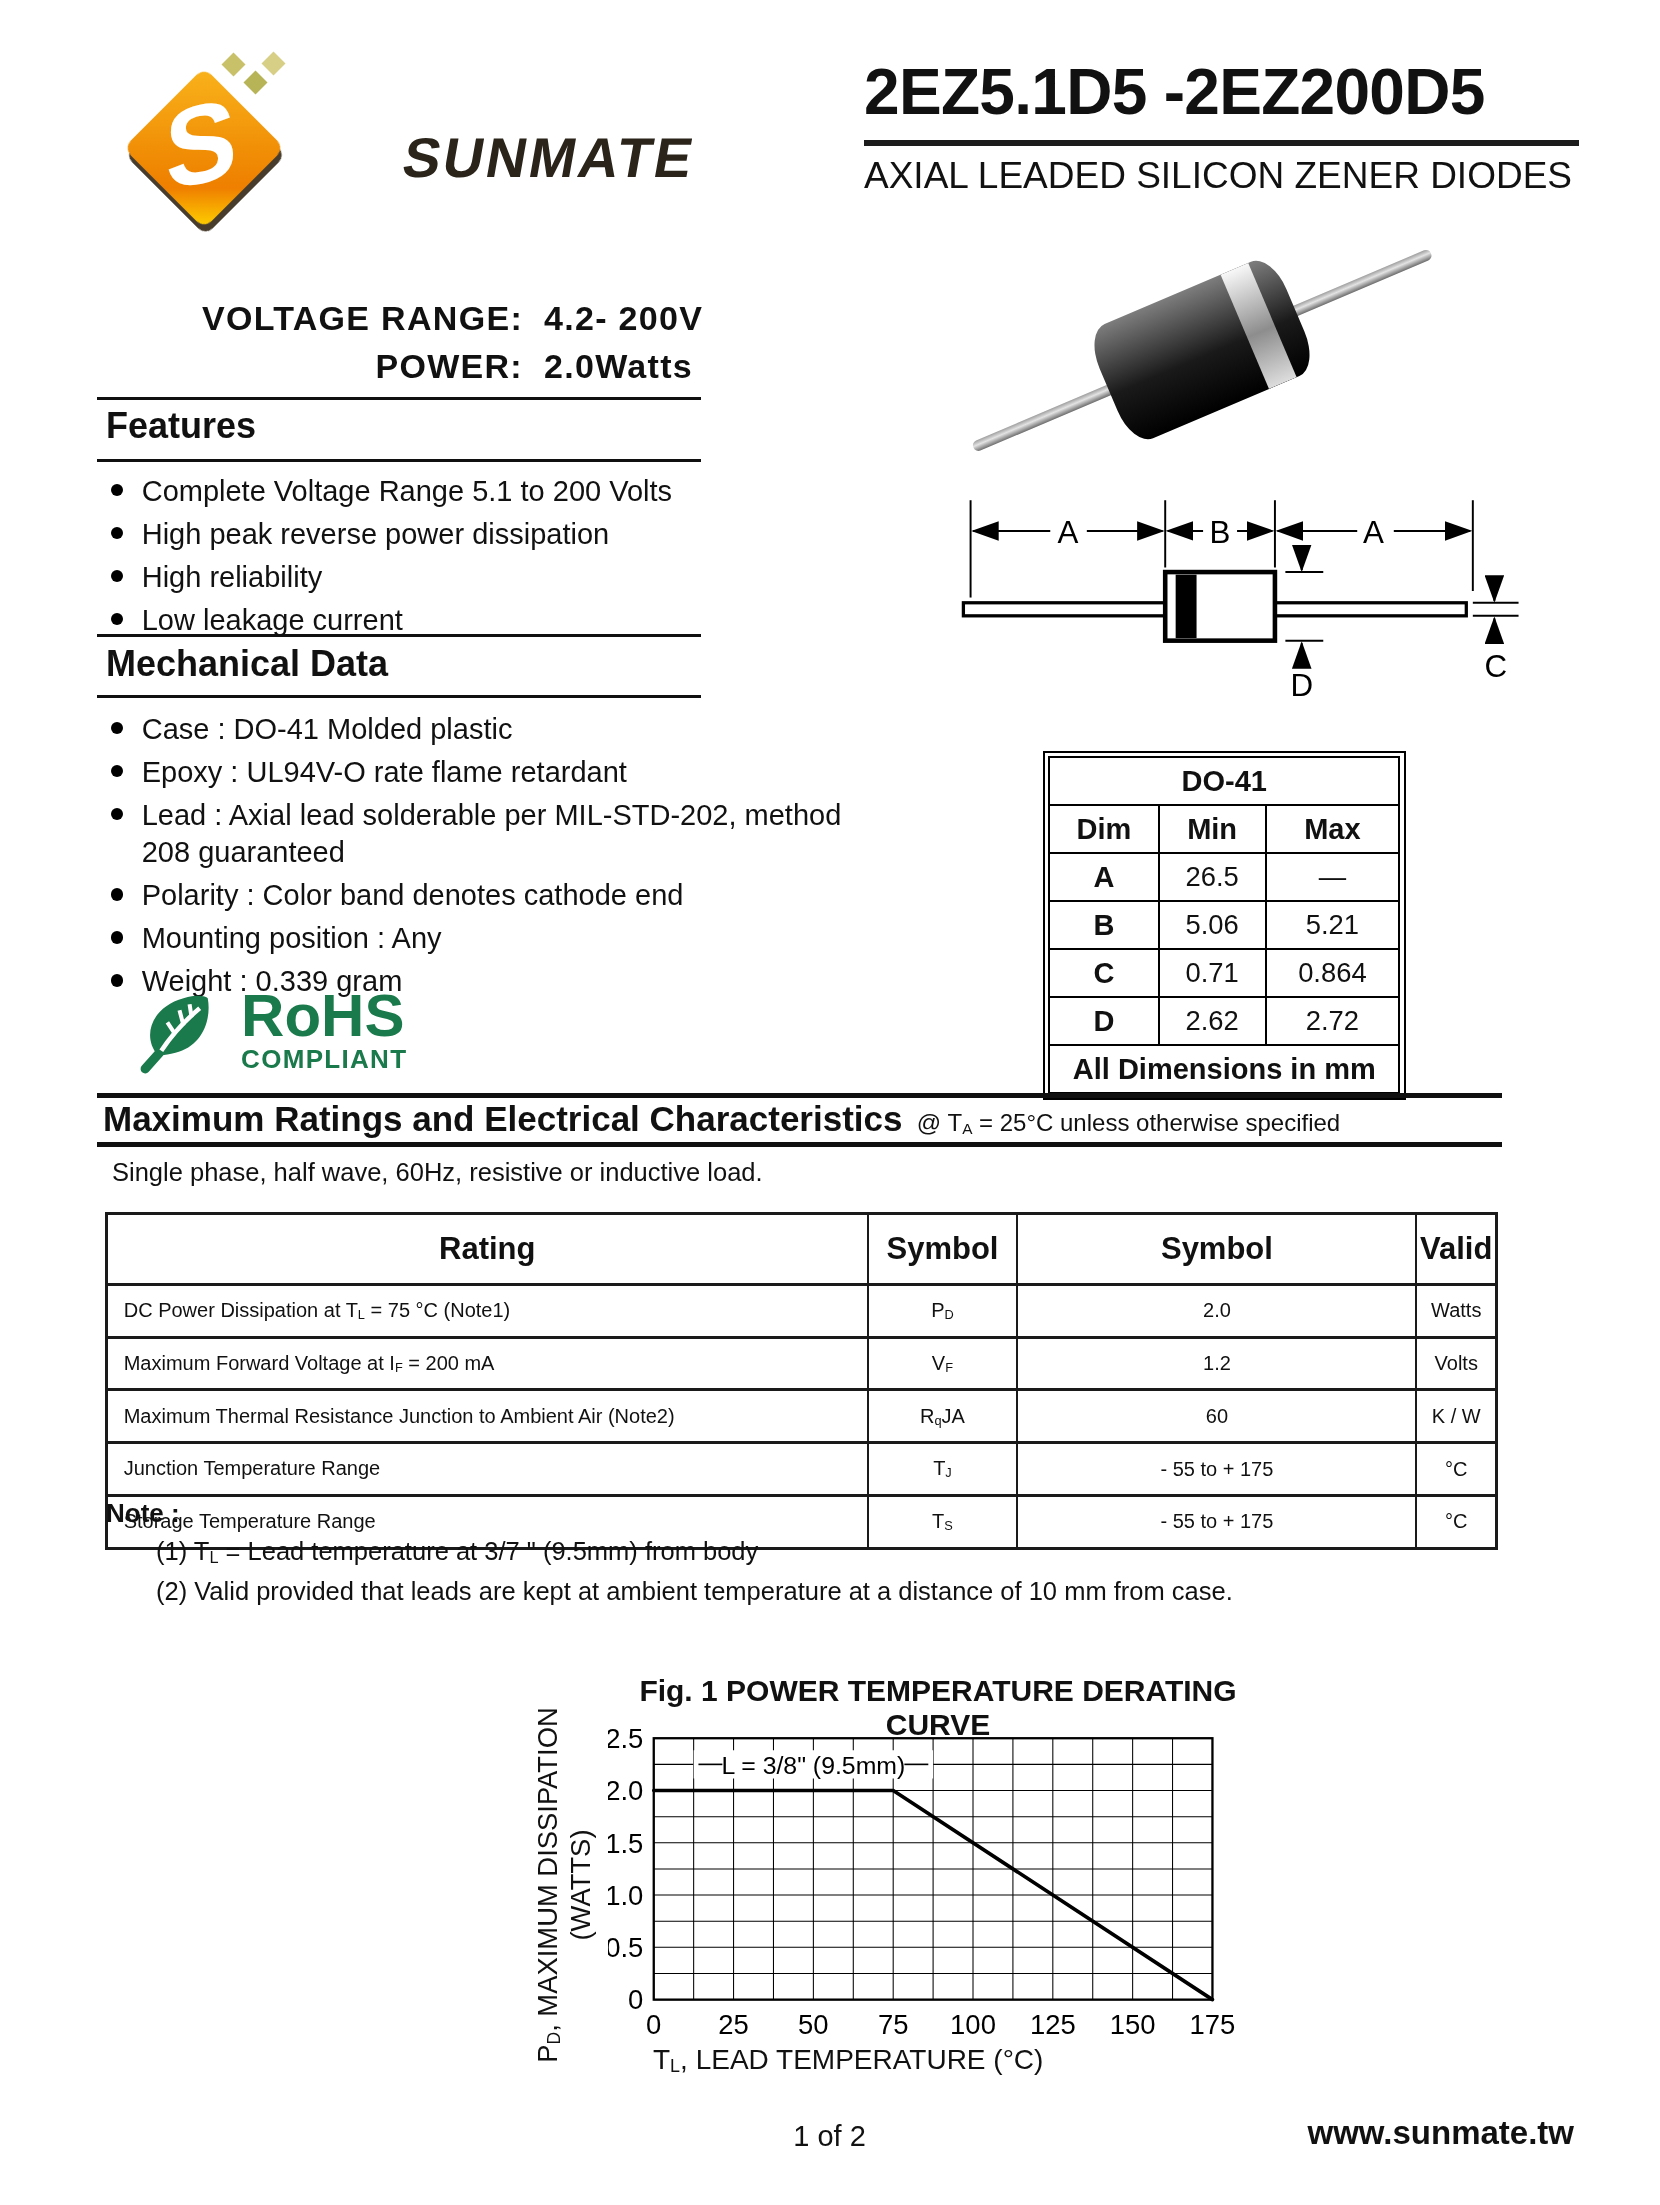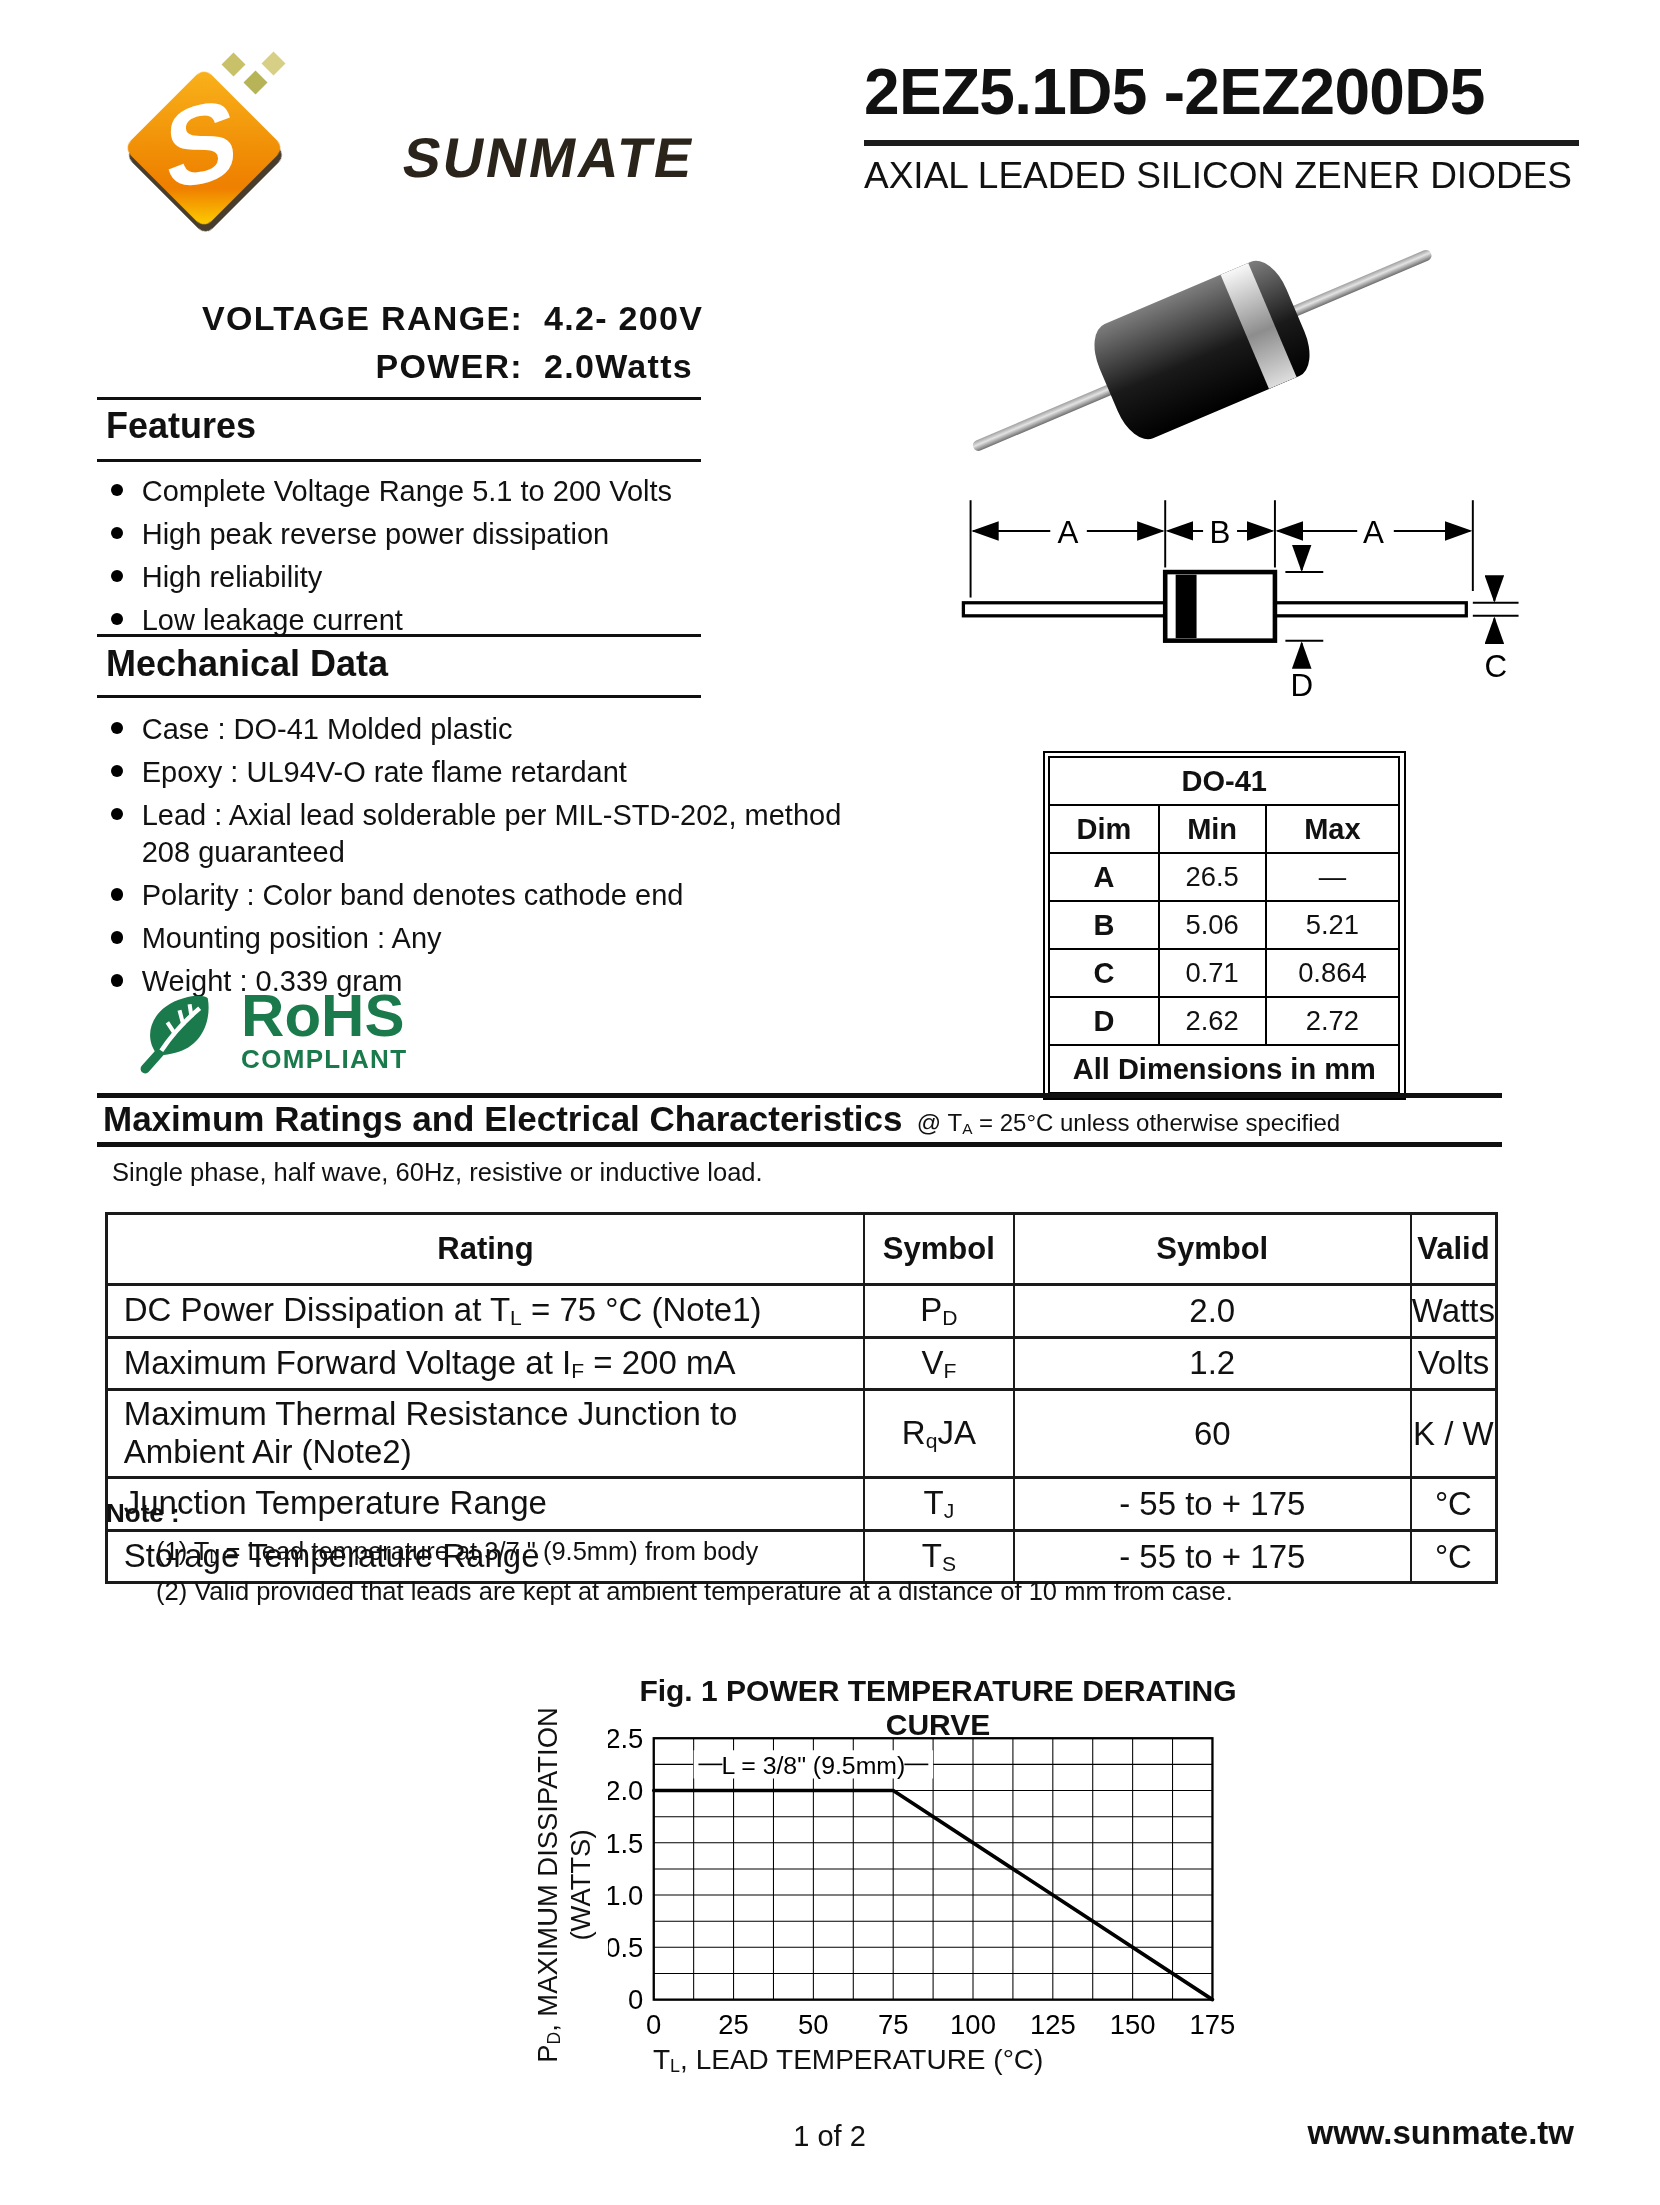--- a/index.html
+++ b/index.html
@@ -59,21 +59,21 @@
   .dimtbl th,.dimtbl td{border:2px solid #000;text-align:center;padding:6.5px 2.6px;}
   .dimtbl .num{font-weight:normal;font-size:27.4px;}
 
   
   .ratings-head{left:103px;top:1099px;width:1398px;white-space:nowrap;}
   .ratings-head .h{font-size:35px;font-weight:bold;}
   .ratings-head .cond{font-size:24px;font-weight:normal;padding-left:14.4px;}
   .loadnote{left:112px;top:1158px;font-size:25.5px;}
   .rtable{left:105px;top:1202px;width:1393px;border-collapse:collapse;background:#fff;margin-top:10px;}
   .rtable th{font-size:31px;font-weight:bold;height:60px;}
-  .rtable td{font-size:33px;height:42px;text-align:center;}
+  .rtable td{font-size:20px;height:42px;text-align:center;}
   .rtable th,.rtable td{border-top:3.3px solid #1a1a1a;border-bottom:3.3px solid #1a1a1a;
        border-left:2px solid #1a1a1a;border-right:2px solid #1a1a1a;padding:3.9px 0;}
   .rtable .rating-cell{text-align:left;padding-left:15.7px;}
   .rtable table, .rtable{border:3.9px solid #1a1a1a;}
 
   .sub{font-size:.64em;vertical-align:-0.18em;}
 
   .notes-label{left:106px;top:1498px;font-size:26px;font-weight:bold;}
   .note-item{font-size:25.5px;margin-bottom:10.5px;}
   .notes{left:156px;top:1537px;width:1176px;}

